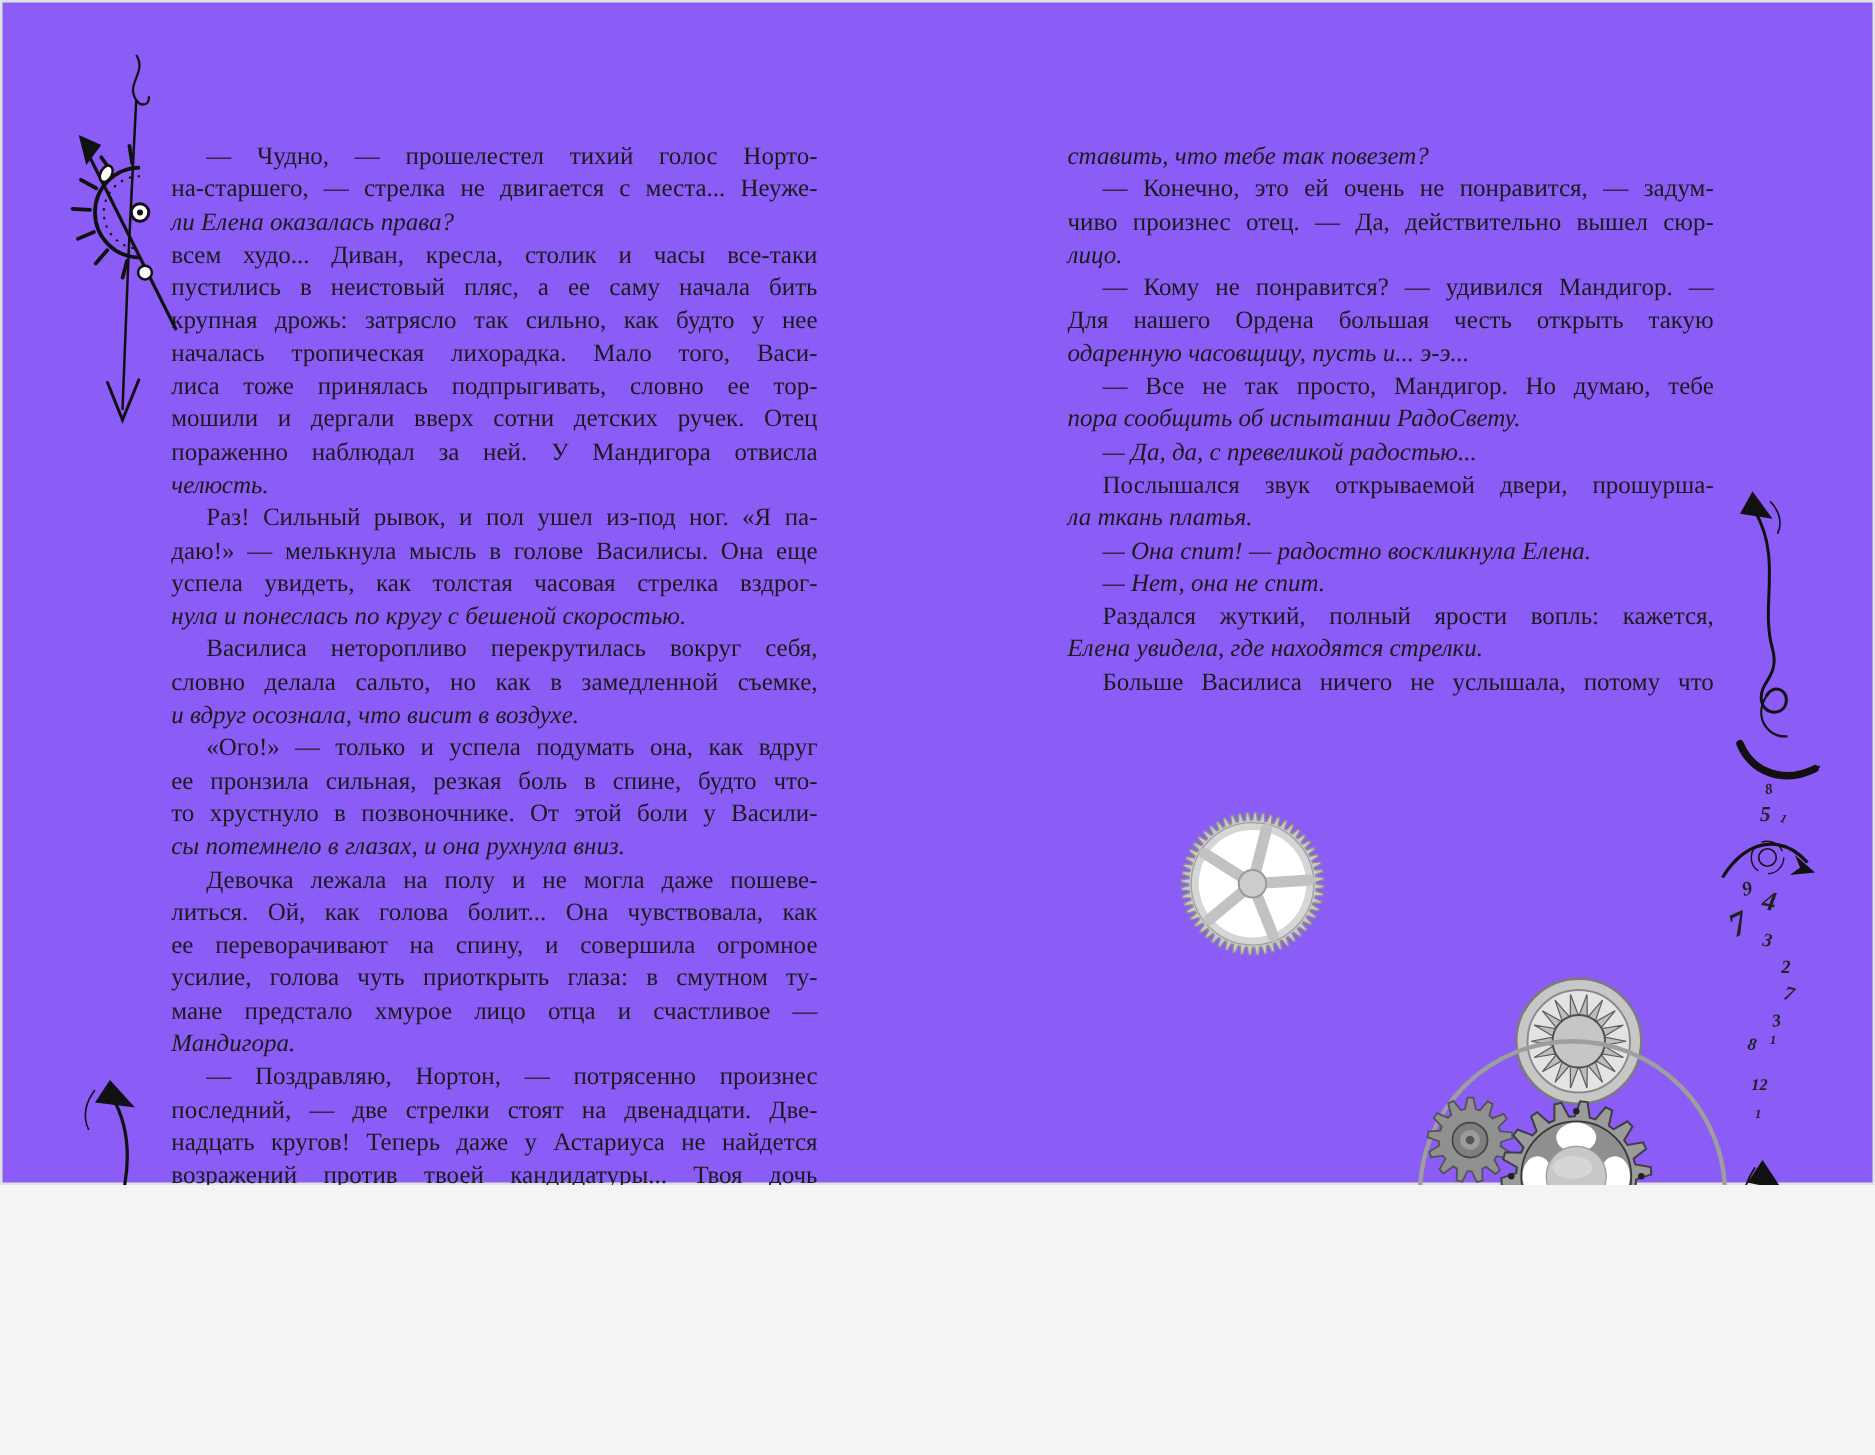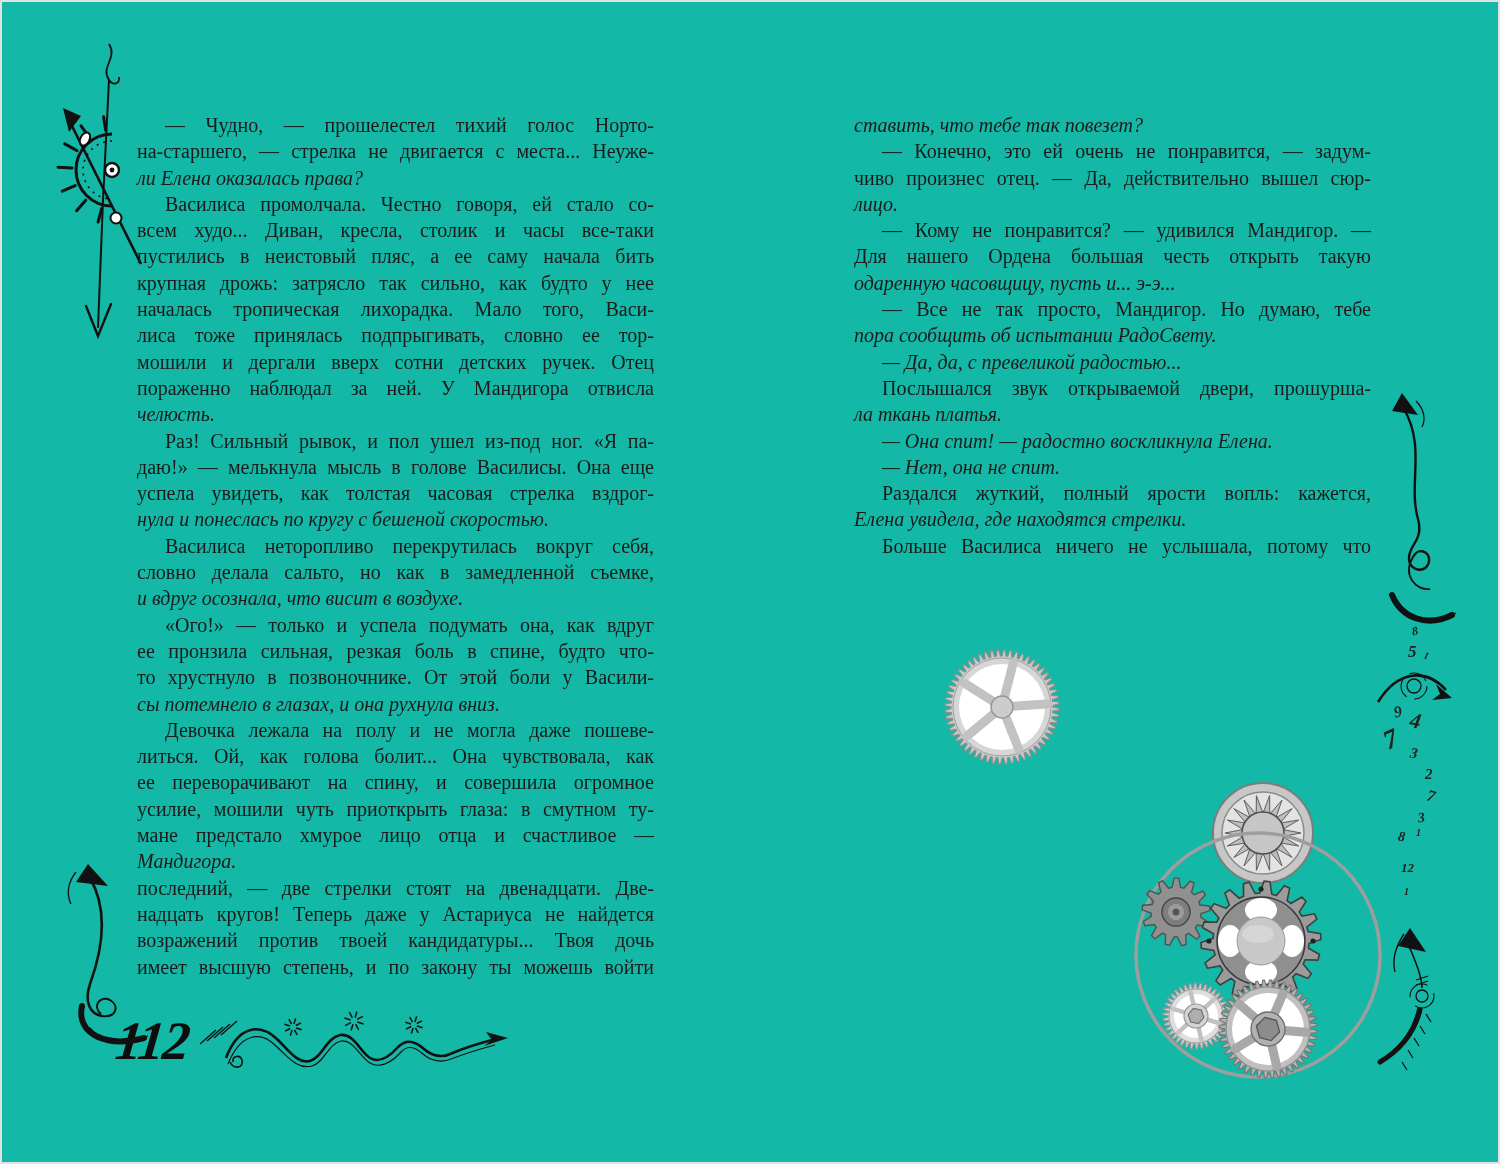--- a/index.html
+++ b/index.html
@@ -1,17 +1,17 @@
 <!DOCTYPE html>
 <html><head>
 <meta charset="utf-8">
 <style>
   html,body{margin:0;padding:0;background:#f4f4f4;}
   #canvas{
-    position:relative;width:1500px;height:1164px;background:#14b8a6;
+    position:relative;width:1500px;height:948px;background:#8b5cf6;
     box-shadow:inset 0 0 0 2px #e2e2e2;overflow:hidden;
     font-family:"Liberation Serif","DejaVu Serif",serif;color:#1b1b1b;
   }
   .text-col{position:absolute;top:112px;width:517px;}
   #left-col{left:137px;}
   #right-col{left:854px;}
   .para{margin:0;padding:0;}
   .line{
     font-size:20px;line-height:26.3px;height:26.3px;white-space:nowrap;
     text-align:justify;text-align-last:justify;overflow:visible;
@@ -32,21 +32,20 @@
 <body>
 <div id="canvas">
 
   <div id="left-col" class="text-col">
       <div class="para">
         <div class="line indent">— Чудно, — прошелестел тихий голос Норто-</div>
         <div class="line">на-старшего, — стрелка не двигается с места... Неуже-</div>
         <div class="line last">ли Елена оказалась права?</div>
       </div>
       <div class="para">
-        <div class="line indent">Василиса промолчала. Честно говоря, ей стало со-</div>
         <div class="line">всем худо... Диван, кресла, столик и часы все-таки</div>
         <div class="line">пустились в неистовый пляс, а ее саму начала бить</div>
         <div class="line">крупная дрожь: затрясло так сильно, как будто у нее</div>
         <div class="line">началась тропическая лихорадка. Мало того, Васи-</div>
         <div class="line">лиса тоже принялась подпрыгивать, словно ее тор-</div>
         <div class="line">мошили и дергали вверх сотни детских ручек. Отец</div>
         <div class="line">пораженно наблюдал за ней. У Мандигора отвисла</div>
         <div class="line last">челюсть.</div>
       </div>
       <div class="para">
@@ -63,25 +62,26 @@
       <div class="para">
         <div class="line indent">«Ого!» — только и успела подумать она, как вдруг</div>
         <div class="line">ее пронзила сильная, резкая боль в спине, будто что-</div>
         <div class="line">то хрустнуло в позвоночнике. От этой боли у Васили-</div>
         <div class="line last">сы потемнело в глазах, и она рухнула вниз.</div>
       </div>
       <div class="para">
         <div class="line indent">Девочка лежала на полу и не могла даже пошеве-</div>
         <div class="line">литься. Ой, как голова болит... Она чувствовала, как</div>
         <div class="line">ее переворачивают на спину, и совершила огромное</div>
-        <div class="line">усилие, мошили чуть приоткрыть глаза: в смутном ту-</div>
+        <div class="line">усилие, голова чуть приоткрыть глаза: в смутном ту-</div>
         <div class="line">мане предстало хмурое лицо отца и счастливое —</div>
         <div class="line last">Мандигора.</div>
       </div>
       <div class="para">
+        <div class="line indent">— Поздравляю, Нортон, — потрясенно произнес</div>
         <div class="line">последний, — две стрелки стоят на двенадцати. Две-</div>
         <div class="line">надцать кругов! Теперь даже у Астариуса не найдется</div>
         <div class="line">возражений против твоей кандидатуры... Твоя дочь</div>
         <div class="line">имеет высшую степень, и по закону ты можешь войти</div>
       </div>
     </div>
   <div id="right-col" class="text-col">
       <div class="para">
         <div class="line last">ставить, что тебе так повезет?</div>
       </div>

